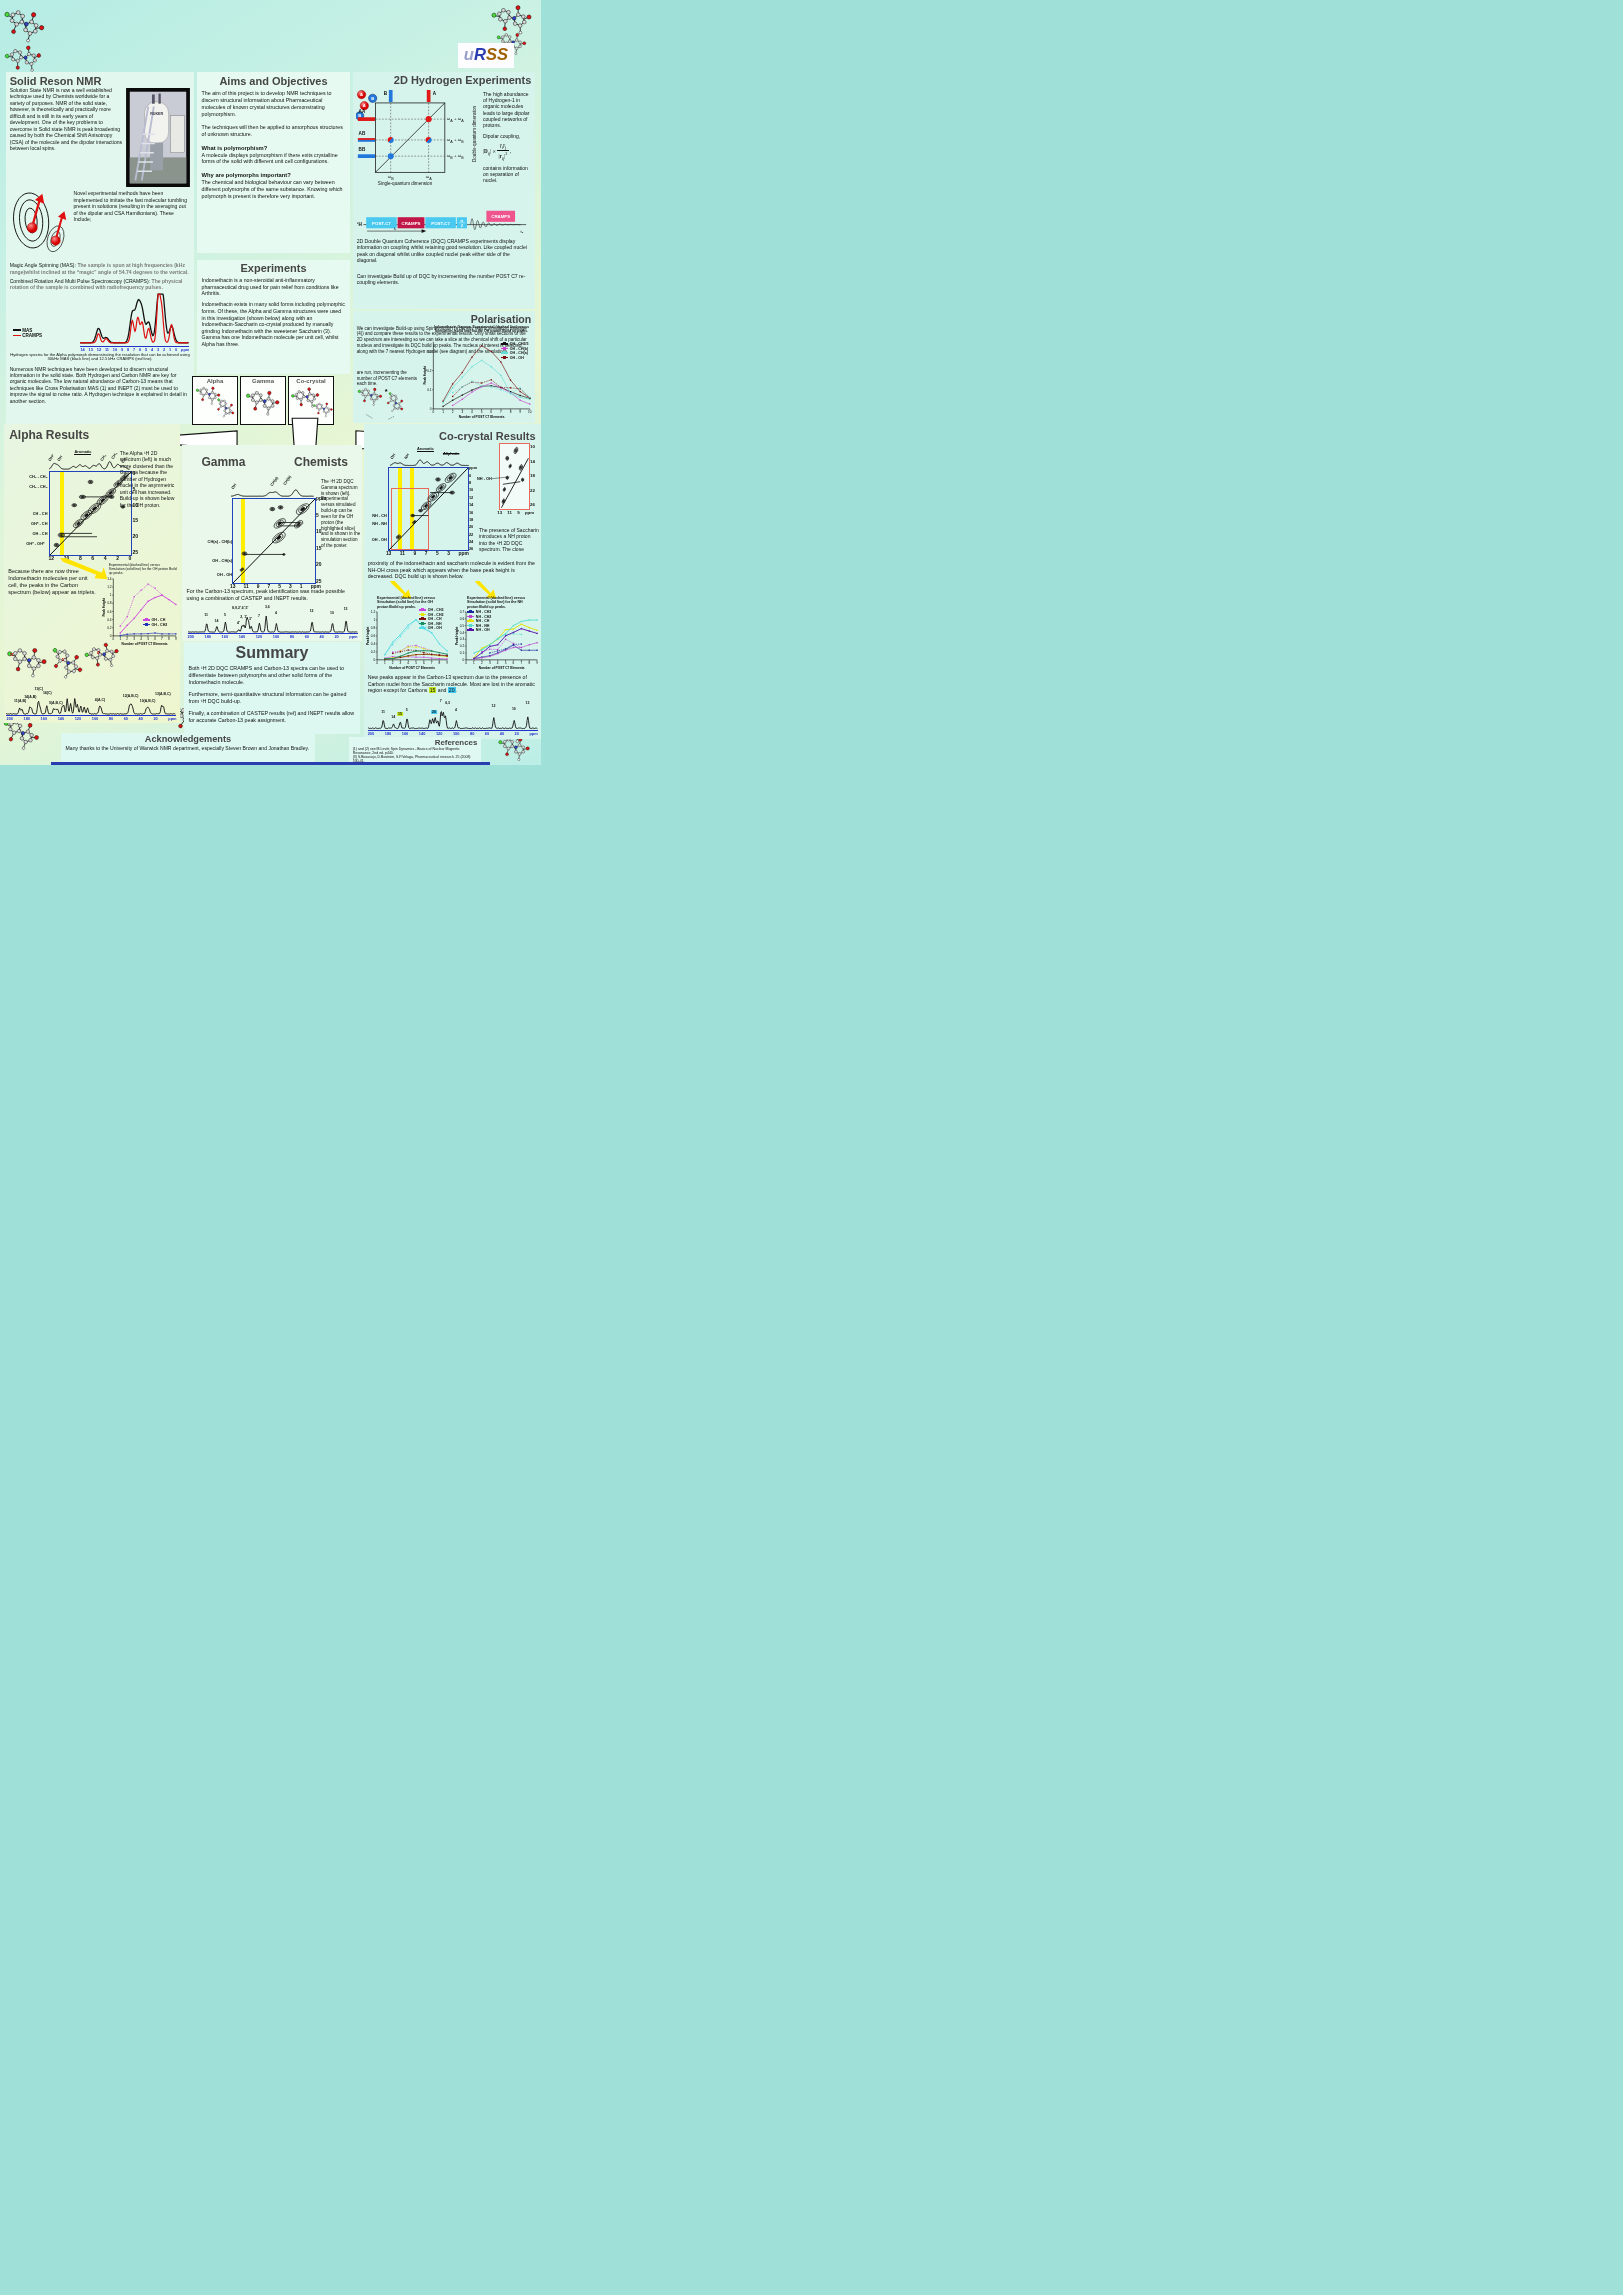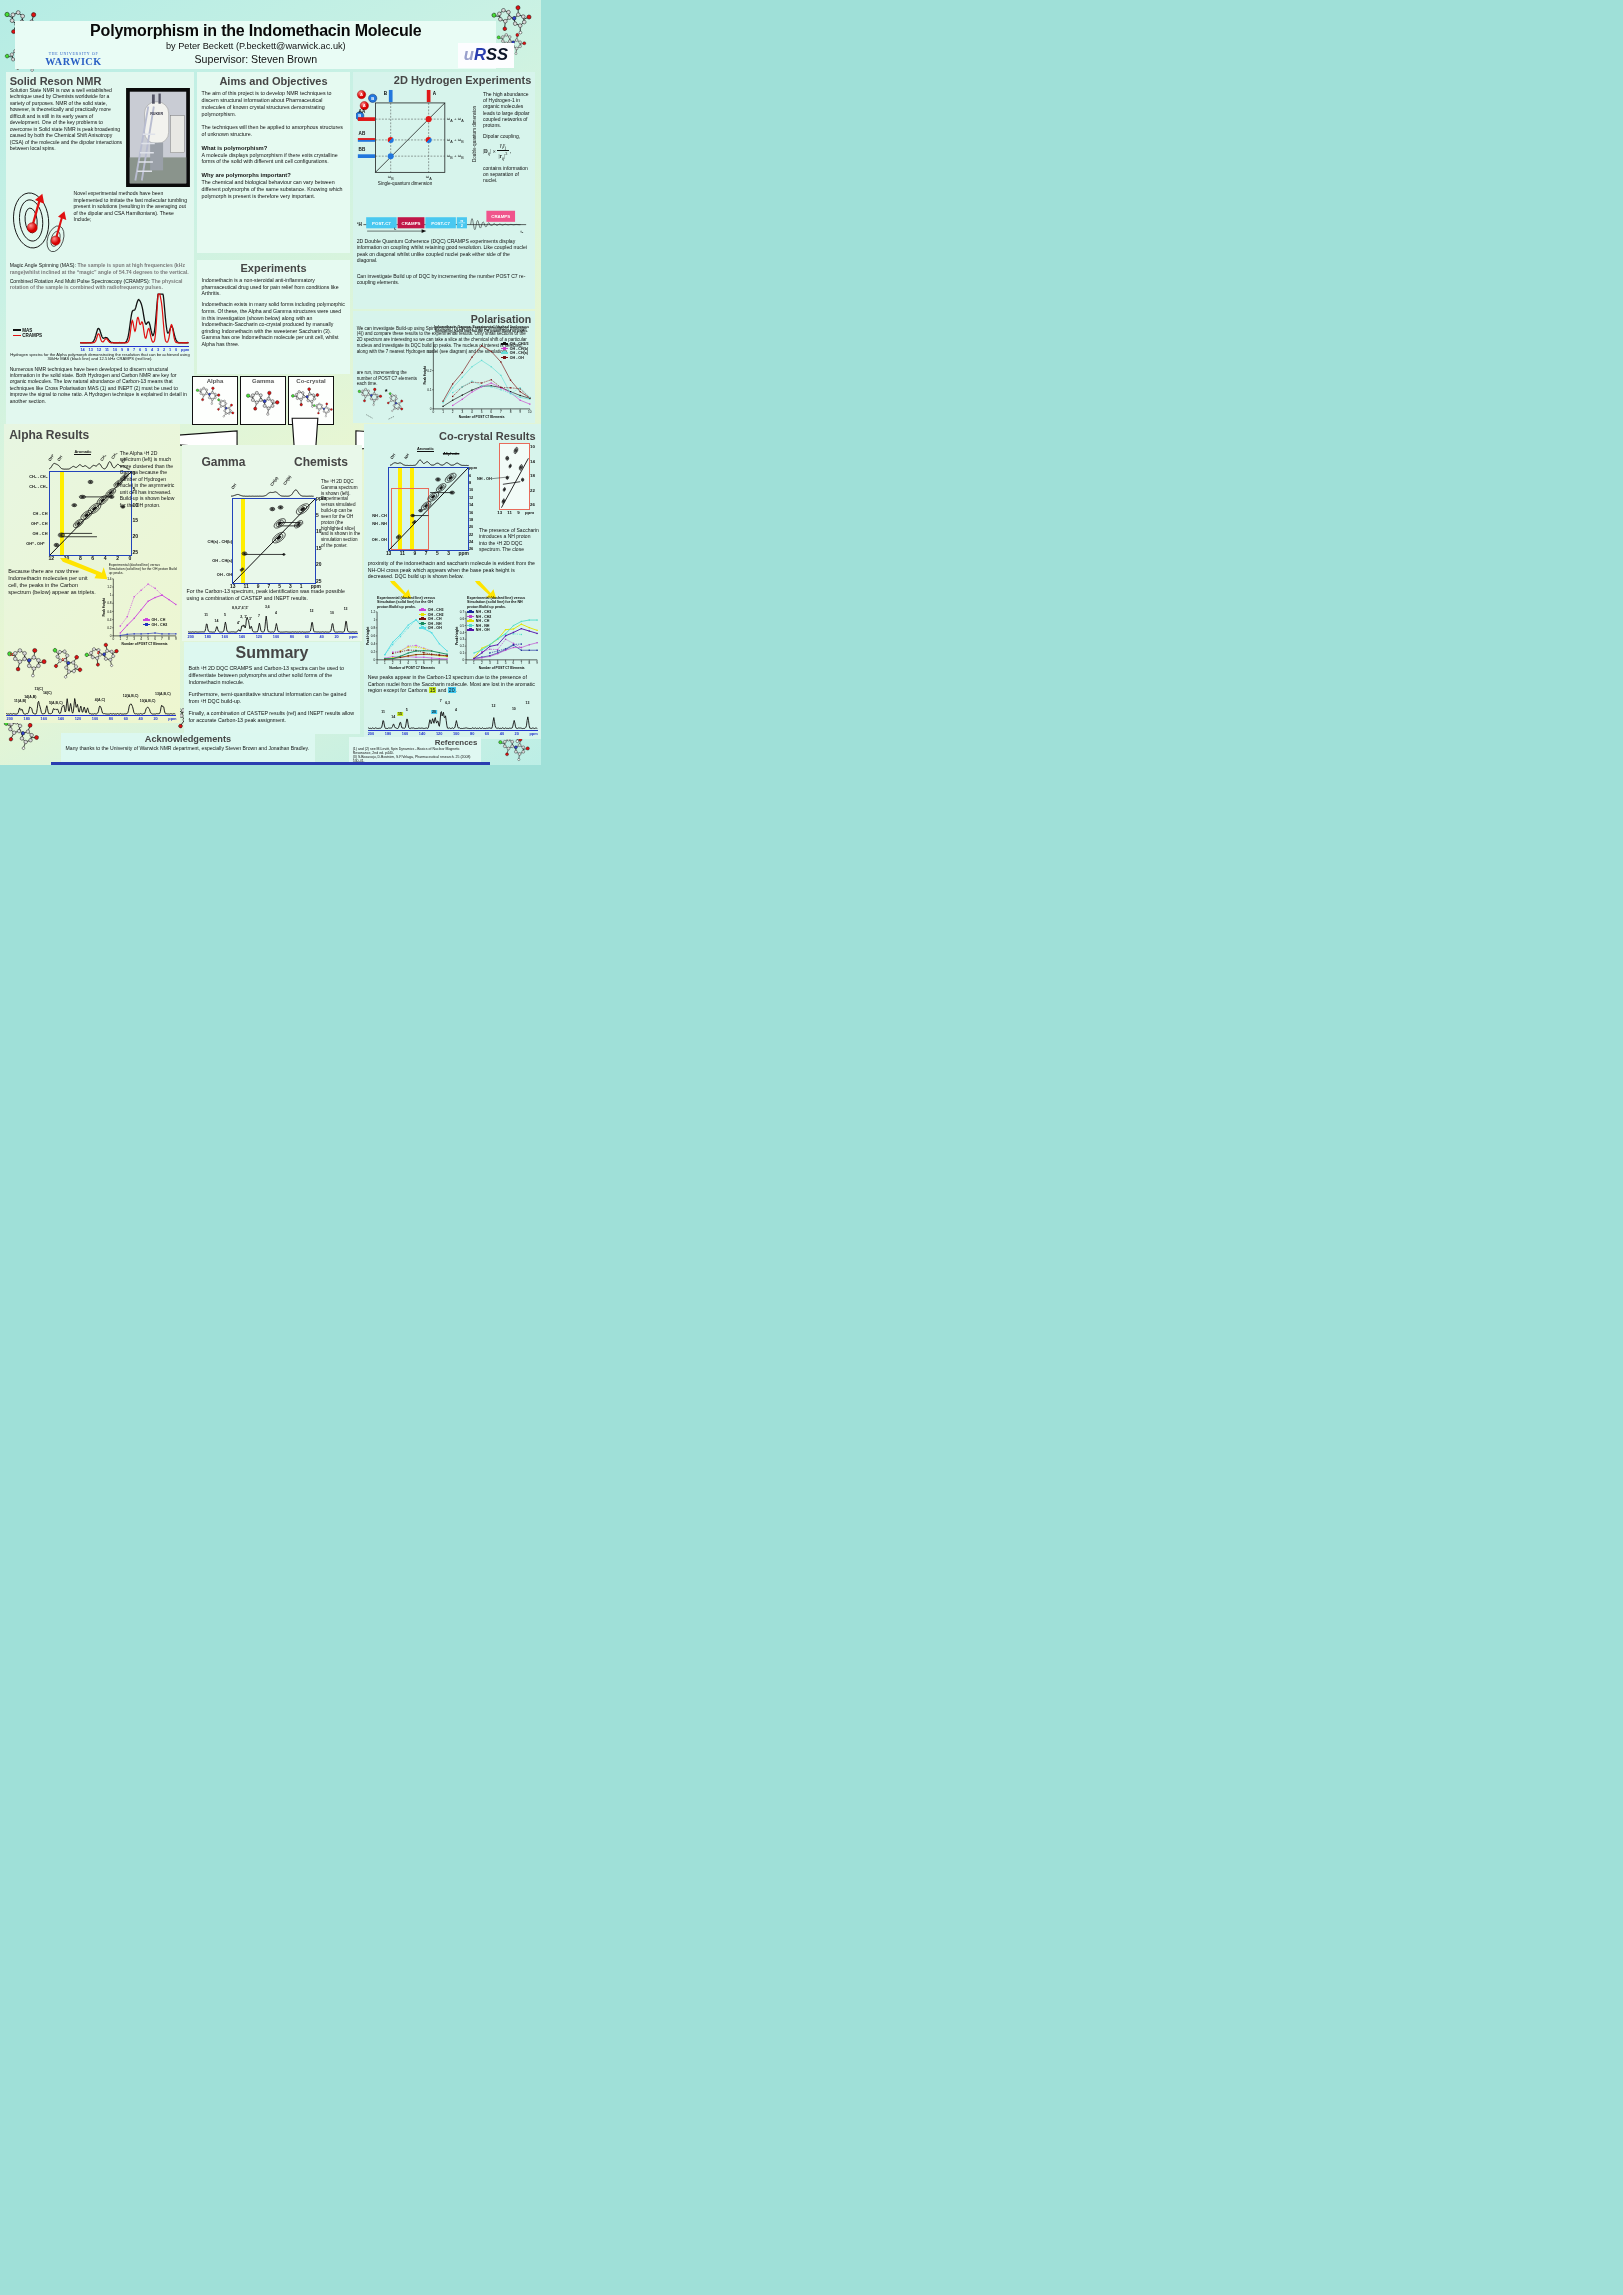--- a/index.html
+++ b/index.html
@@ -96,31 +96,22 @@
       <use href="#molsym" transform="scale(0.95) rotate(12 40 40)"></use>
     </svg>
   <svg class="arrowsvg" style="left:489px;top:709px" width="51" height="53" viewBox="0 0 110 115">
       <use href="#molsym" transform="scale(1.0) rotate(-6 40 40)"></use>
       <use href="#molsym" transform="translate(18 52) scale(0.8)"></use>
     </svg>
   <svg class="arrowsvg" style="left:171px;top:702px" width="46" height="60" viewBox="0 0 100 130">
       <use href="#molsym" transform="scale(1.0) rotate(20 40 40)"></use>
     </svg>
 
-  <div class="panel" style="left:15.3px;top:21px;width:481px;height:48px;background:#e9fcf5;text-align:center;">
-    <h1 style="font-size:16px;color:#0a0a0a;font-weight:600;margin-top:0.9px;letter-spacing:-0.2px;">Polymorphism in the Indomethacin Molecule</h1>
-    <div style="font-size:9.2px;margin-top:1.4px;">by Peter Beckett (P.beckett@warwick.ac.uk)</div>
-    <div style="font-size:10.6px;margin-top:1.8px;">Supervisor: Steven Brown</div>
-    <div style="position:absolute;left:30px;bottom:1.8px;text-align:center;color:#2a5fc4;font-family:'Liberation Serif','DejaVu Serif',serif;">
-      <div style="font-size:3.9px;letter-spacing:0.7px;">THE UNIVERSITY OF</div>
-      <div style="font-size:10.2px;font-weight:bold;letter-spacing:0.5px;">WARWICK</div>
-    </div>
-  </div>
   <div style="position:absolute;left:458px;top:43px;width:56px;height:25px;background:#fdfdff;text-align:center;font-style:italic;font-weight:bold;font-size:16.6px;line-height:24px;">
-    <span style="color:#9aa0cc;">u</span><span style="color:#2a3db0;">R</span><span style="color:#0f172a;">SS</span>
+    <span style="color:#9aa0cc;">u</span><span style="color:#2a3db0;">R</span><span style="color:#a16207;">SS</span>
   </div>
 
   <div class="panel mint" style="left:6px;top:72px;width:188px;height:352px;padding:2.8px 3.7px;box-sizing:border-box;overflow:hidden;">
     <h2 style="font-size:11px;">Solid Reson NMR</h2>
     <div style="overflow:hidden;">
       <svg width="64" height="99" style="float:right;margin:0.9px 0 1.8px 2.8px;" viewBox="0 0 138 214">
         <rect x="0" y="0" width="138" height="214" fill="#0a0a0a"></rect>
         <rect x="8" y="8" width="122" height="198" fill="#c9ccd4"></rect>
         <rect x="8" y="150" width="122" height="56" fill="#8a948c"></rect>
         <rect x="96" y="60" width="30" height="80" fill="#e8e8e4" stroke="#777"></rect>

